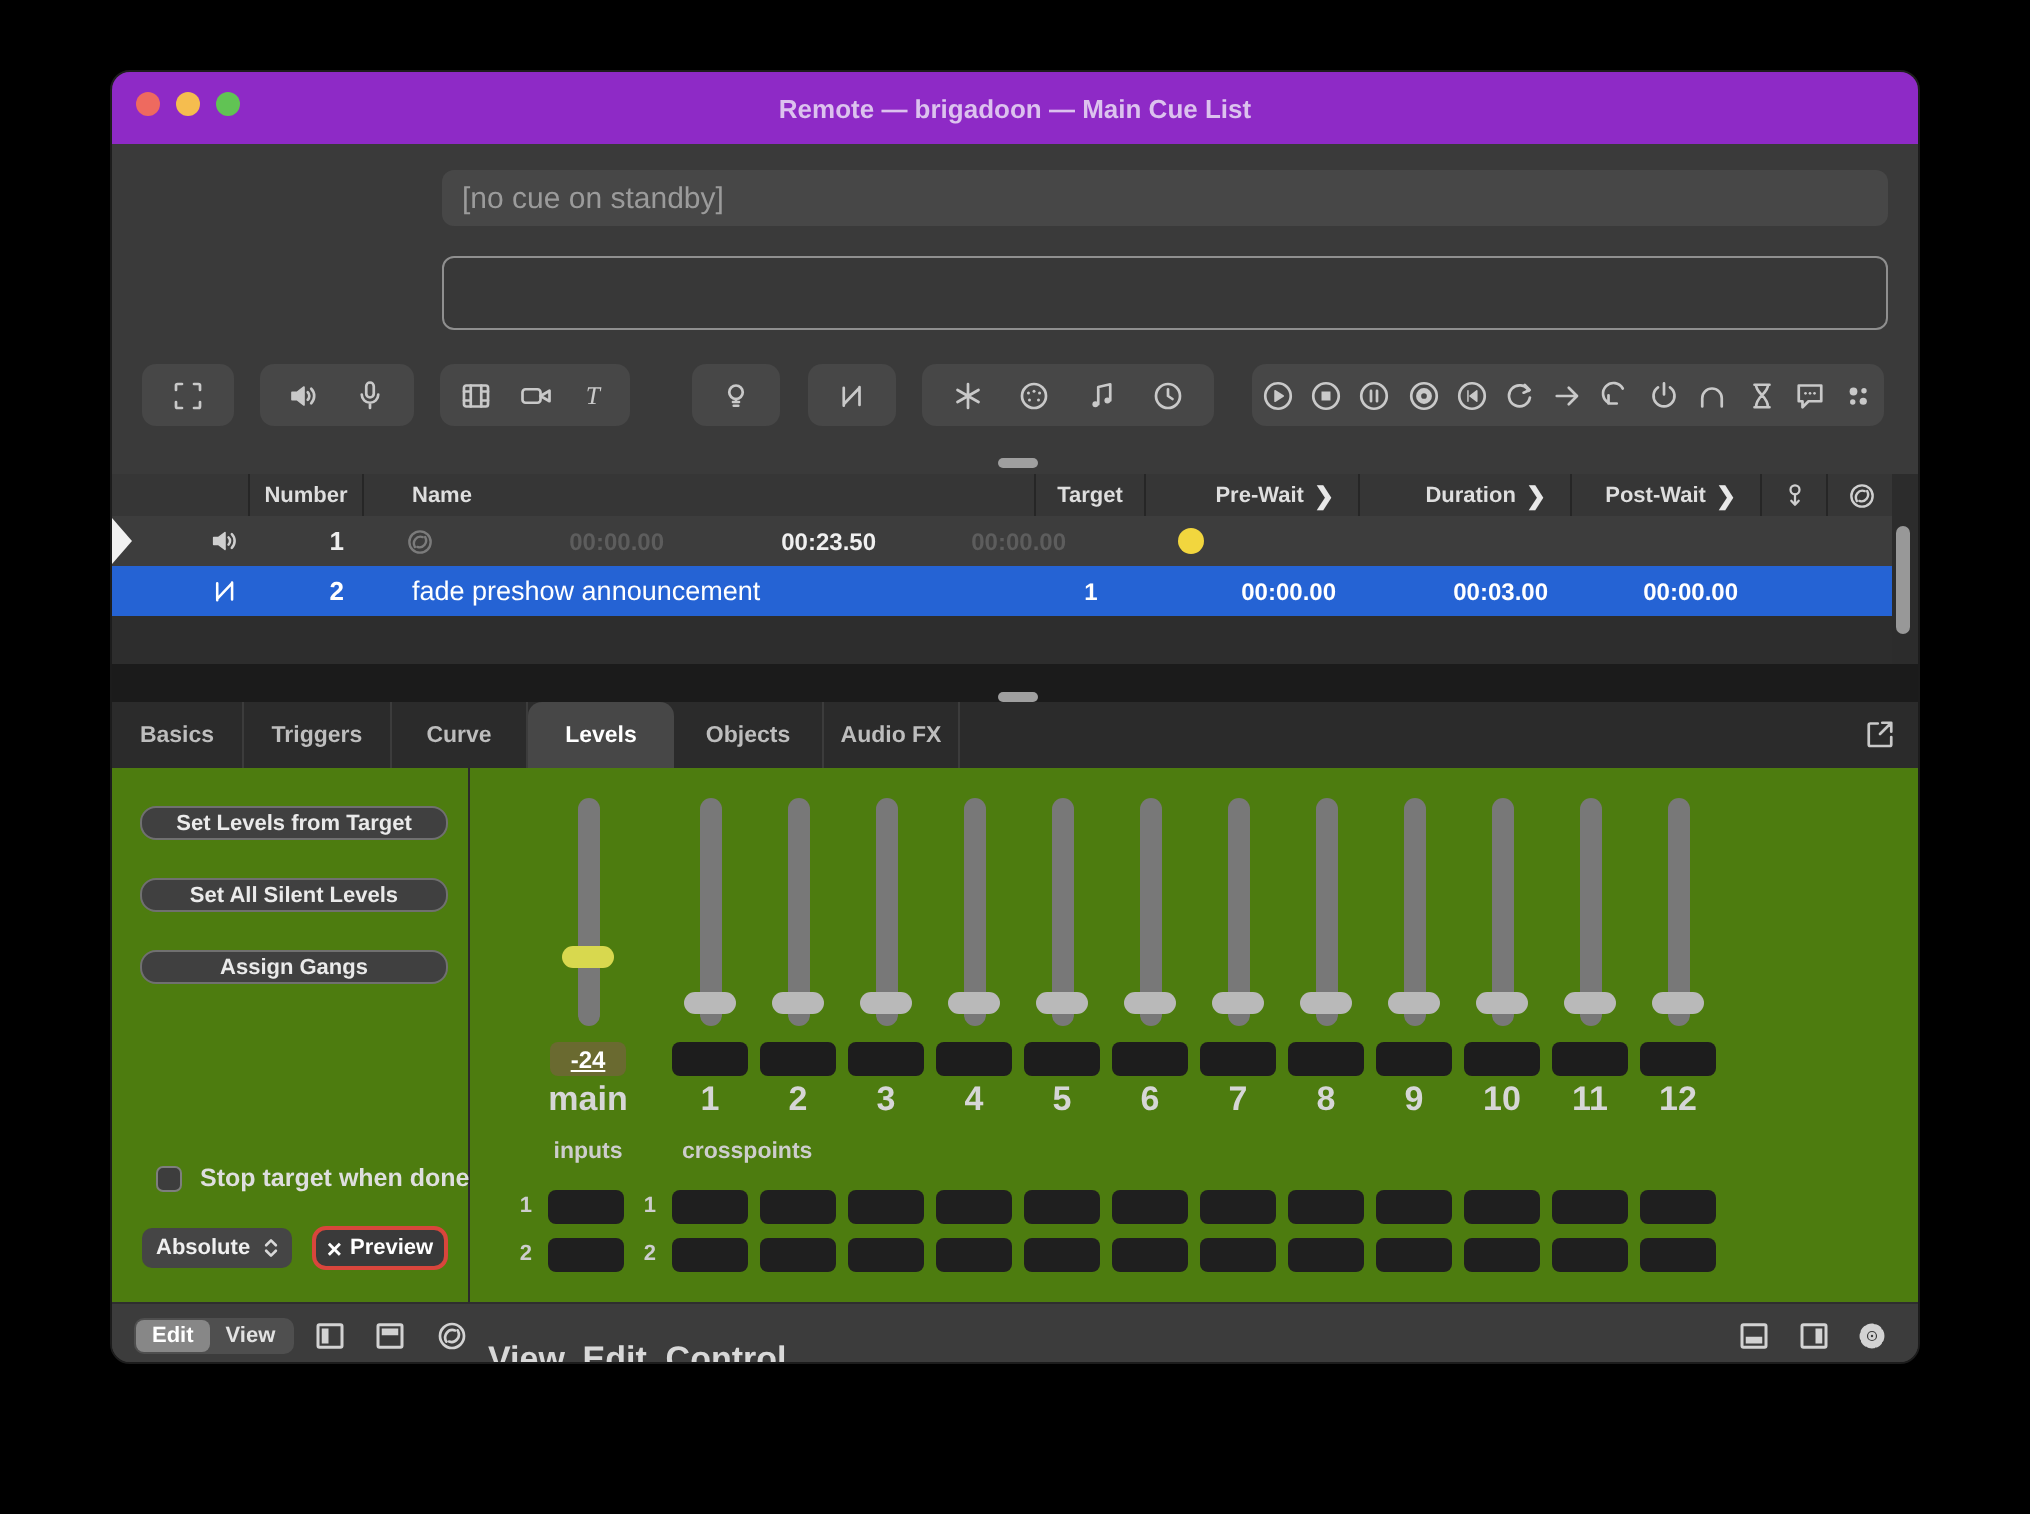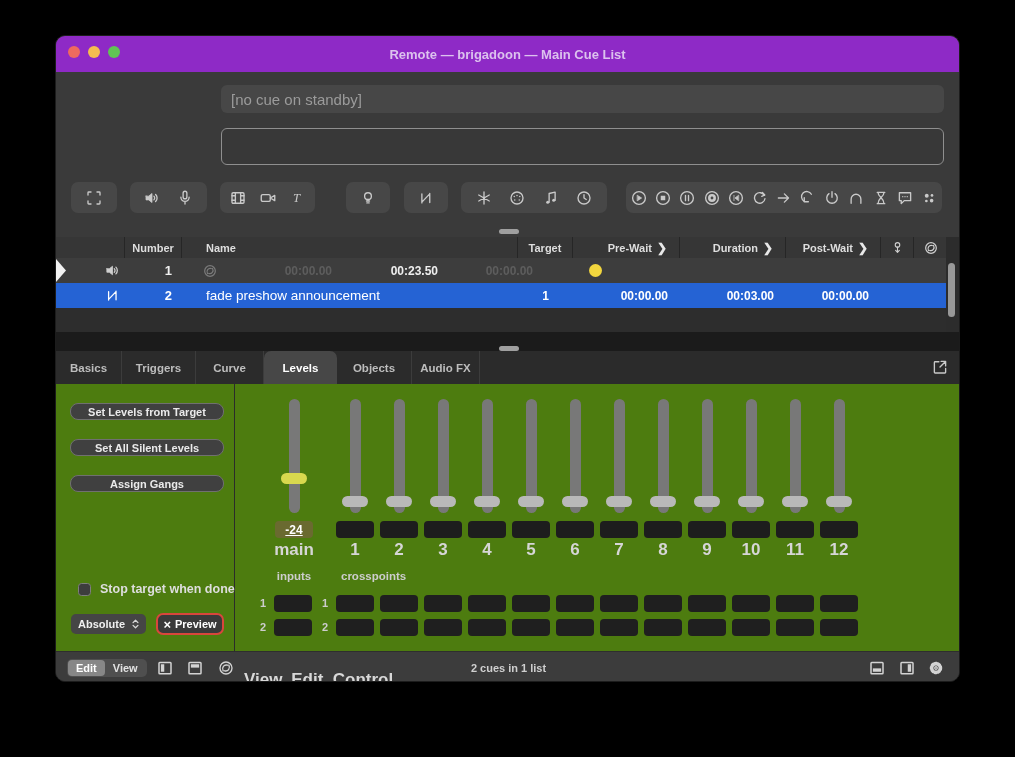--- a/index.html
+++ b/index.html
@@ -540,21 +540,20 @@
           <rect x="6.5" y="7" width="11" height="4.5" fill="currentColor" stroke="none"></rect>
         </svg>
       </div>
     <div class="sb-icon" style="left:161px">
         <svg viewBox="0 0 24 24" width="100%" height="100%" fill="none" stroke="currentColor" stroke-width="1.8" stroke-linecap="round" stroke-linejoin="round">
           <circle cx="12" cy="12" r="8"></circle>
           <path d="M8.2 15.8C5.8 11.5 9.5 6.8 14 8.3M15.8 8.2c2.4 4.3-1.3 9-5.8 7.5"></path>
         </svg>
       </div>
     <div id="sb-mode-text">View, Edit, Control</div>
-    <div id="sb-summary">2 cues in 1 list</div>
     <div class="sb-icon" style="left:812px">
         <svg viewBox="0 0 24 24" width="100%" height="100%" fill="none" stroke="currentColor" stroke-width="1.8" stroke-linecap="round" stroke-linejoin="round">
           <rect x="4" y="4.5" width="16" height="15" rx="1" stroke-width="2"></rect>
           <rect x="6.5" y="12.5" width="11" height="4.5" fill="currentColor" stroke="none"></rect>
         </svg>
       </div>
     <div class="sb-icon" style="left:842px">
         <svg viewBox="0 0 24 24" width="100%" height="100%" fill="none" stroke="currentColor" stroke-width="1.8" stroke-linecap="round" stroke-linejoin="round">
           <rect x="4" y="4.5" width="16" height="15" rx="1" stroke-width="2"></rect>
           <rect x="13" y="7" width="4.5" height="10" fill="currentColor" stroke="none"></rect>

